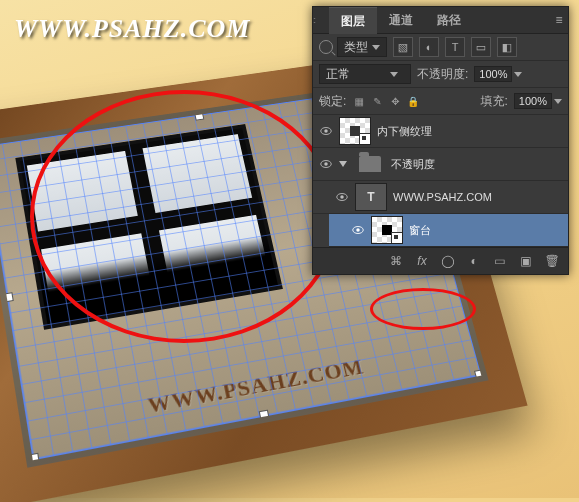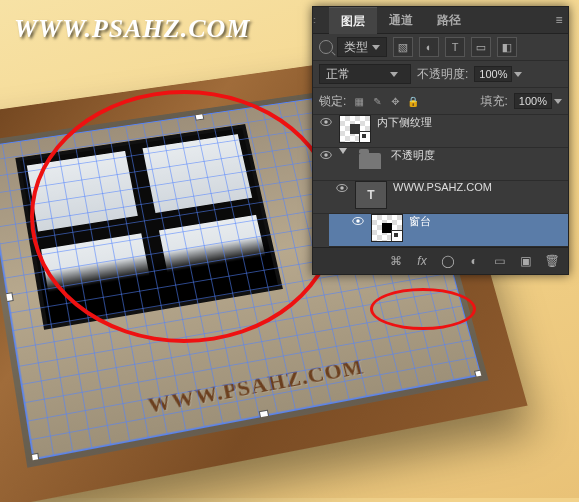--- a/index.html
+++ b/index.html
@@ -42,21 +42,21 @@
   .dd .arrow{width:0;height:0;border-left:4px solid transparent;border-right:4px solid transparent;border-top:5px solid #aaa;}
   .ficon{width:18px;height:18px;border:1px solid #555;display:flex;align-items:center;justify-content:center;color:#aaa;font-size:11px;background:#333;}
   .row.blend .dd{flex:0 0 78px;gap:40px;}
   .labeltxt{color:#bbb;font-size:12px;}
   .pct{display:flex;align-items:center;gap:2px}
   .pctbox{background:#2c2c2c;border:1px solid #222;padding:1px 4px;color:#ddd;font-size:11px}
   .pctar{width:0;height:0;border-left:4px solid transparent;border-right:4px solid transparent;border-top:5px solid #aaa;}
   .lockicons{display:flex;gap:4px;align-items:center}
   .licon{width:14px;height:14px;display:flex;align-items:center;justify-content:center;color:#999;font-size:10px;}
   .layers{background:#3a3a3a;}
-  .layer{display:flex;align-items:flex-start;height:32px;padding:0 6px;gap:6px;border-bottom:1px solid #2c2c2c;}
+  .layer{display:flex;align-items:center;height:32px;padding:0 6px;gap:6px;border-bottom:1px solid #2c2c2c;}
   .layer.sel{background:#5a7ca8;color:#fff;margin-left:16px;}
   .eye{width:14px;height:14px;position:relative;}
   .eye svg{width:14px;height:14px;}
   .thumb{width:30px;height:26px;background:#fff;border:1px solid #222;display:flex;align-items:center;justify-content:center;font-size:12px;color:#333;position:relative;overflow:hidden;}
   .thumb.folder{background:none;border:none;}
   .thumb.checker{background:
     repeating-conic-gradient(#ddd 0 25%,#fff 0 50%) 0 0/10px 10px;}
   .thumb.checker .dot{width:10px;height:10px;background:#333;}
   .lname{flex:1;color:#ddd;font-size:11px;white-space:nowrap;overflow:hidden;}
   .layer.sel .lname{color:#fff;}

